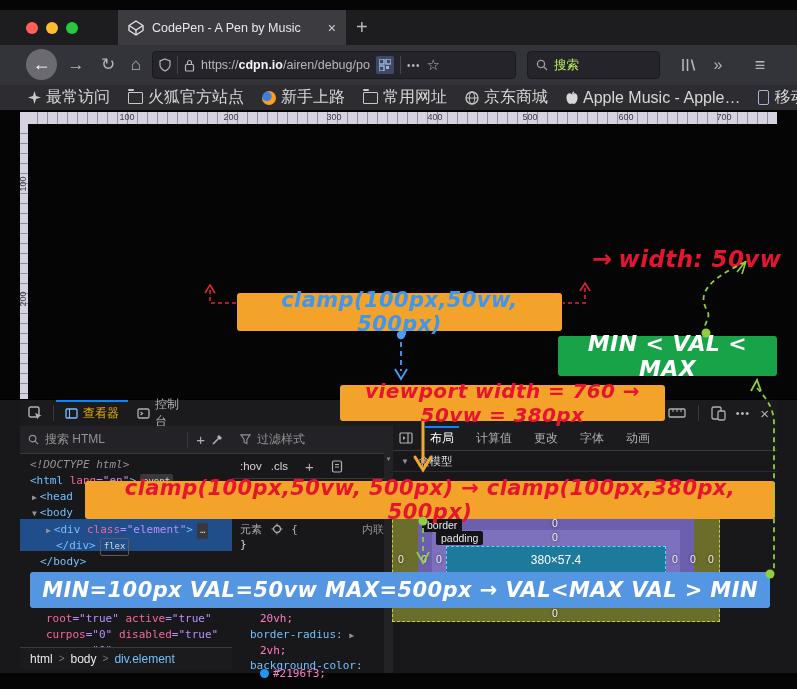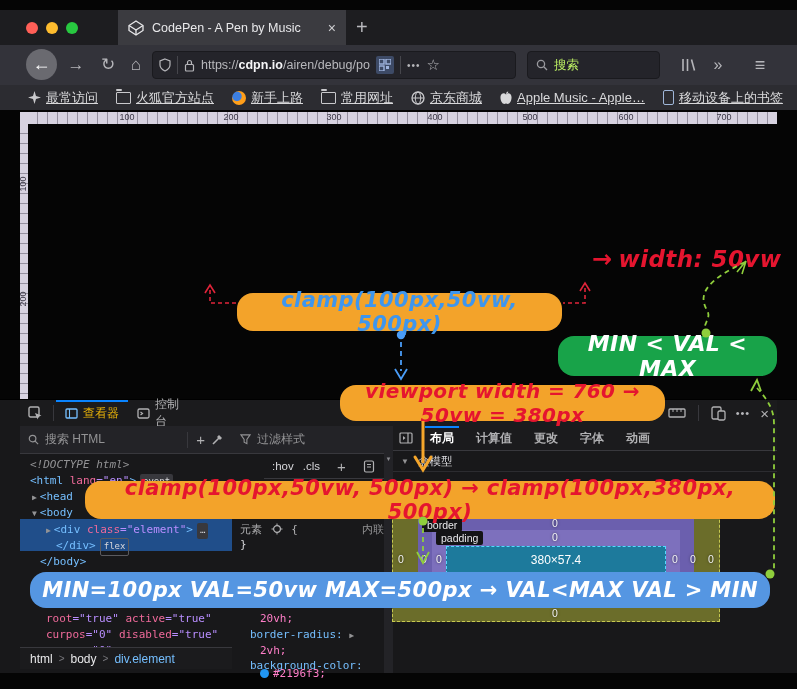--- a/index.html
+++ b/index.html
@@ -24,41 +24,41 @@
   .urltext b{color:#f5f5f7;font-weight:bold;}
   .vsep{width:1px;height:18px;background:#46464c;}
   .qrchip{width:18px;height:18px;background:#3d4a66;border-radius:2px;display:flex;align-items:center;justify-content:center;}
   .searchbar{position:absolute;left:527px;top:6px;width:133px;height:28px;background:#24242a;border-radius:4px;
              border:1px solid #1a1a1e;display:flex;align-items:center;gap:6px;padding:0 8px;box-sizing:border-box;}
   .searchph{color:#bef264;font-size:12.5px;}
   .star{color:#b6b6ba;font-size:15px;}
   .dots3{color:#b6b6ba;font-size:10px;letter-spacing:1px;}
   
   .bmbar{position:absolute;left:0;top:85px;width:797px;height:25px;background:#2c2c31;display:flex;align-items:center;
-         gap:18px;padding:0 28px;box-sizing:border-box;color:#d8d8da;font-size:13px;text-decoration:underline;}
+         gap:18px;padding:0 28px;box-sizing:border-box;color:#d8d8da;font-size:16px;}
   .bm{display:flex;align-items:center;gap:5px;white-space:nowrap;}
   .bm-right{margin-left:auto;display:flex;align-items:center;gap:5px;color:#d8d8da;}
   .folder{width:13px;height:10px;border:1.4px solid #c9c9cc;border-radius:1px;position:relative;}
   .folder:before{content:"";position:absolute;left:-1px;top:-4px;width:6px;height:2.5px;background:#c9c9cc;border-radius:1px;}
   .ffx{width:14px;height:14px;border-radius:50%;background:radial-gradient(circle at 35% 38%,#3d7fe0 0 34%,#ff9f1a 42% 70%,#e8590c 100%);}
   .phoneic{width:9px;height:13px;border:1.3px solid #9fb6d8;border-radius:2px;}
   
   .corner{position:absolute;left:20px;top:112px;width:8px;height:12px;background:#d7d2e0;}
   .hruler{position:absolute;left:28px;top:112px;width:749px;height:12px;background:#d7d2e0;
           background-image:repeating-linear-gradient(to right,transparent 0 9px,#95909f 9px 10px);}
   .hlabel{position:absolute;top:0px;font-size:9px;color:#3c3947;transform:translateX(-50%);}
   .vruler{position:absolute;left:20px;top:124px;width:8px;height:275px;background:#d7d2e0;
           background-image:repeating-linear-gradient(to bottom,transparent 0 9px,#95909f 9px 10px);}
   .vlabel{position:absolute;font-size:9px;color:#3c3947;transform:rotate(-90deg);transform-origin:center;}
   .viewport{position:absolute;left:28px;top:124px;width:749px;height:275px;background:#362255;}
   .sizebadge{position:absolute;left:654px;top:17px;background:#d8d5e0;color:#1c1b22;font-size:12.5px;
              padding:3px 8px;border-radius:2px;}
   .element-rect{position:absolute;left:179px;top:101px;width:380px;height:57px;background:#1697f6;border-radius:8px;}
   
-  .badge{position:absolute;border-radius:16px;display:flex;align-items:center;justify-content:center;text-align:center;z-index:60;}
+  .badge{position:absolute;border-radius:3px;display:flex;align-items:center;justify-content:center;text-align:center;z-index:60;}
   .b-orange{background:#f3a32a;}
   .b-green{background:#18a349;}
   .b-blue{background:#5596e2;}
   .red-hand{color:#e5152f;}
   .blue-hand{color:#3e96ee;}
   .white-hand{color:#fff;}
   .widthlabel{position:absolute;left:592px;top:245px;display:flex;align-items:center;gap:6px;z-index:55;}
   
   .devtools{position:absolute;left:0;top:399px;width:797px;height:273px;background:#18181a;border-top:1px solid #000;}
   .dt-toolbar{position:absolute;left:20px;top:0;width:757px;height:26px;background:#1b1b1d;border-bottom:1px solid #38383d;
@@ -83,28 +83,28 @@
   .chip.outline{background:transparent;border:1px solid #5a5a5f;}
   .selrow{position:absolute;left:0;width:212px;background:#204e8a;}
   .treeline{position:absolute;white-space:nowrap;}
   .exp{color:#939395;font-size:8px;margin-right:3px;}
   .crumbbar{position:absolute;left:20px;top:247px;width:212px;height:22px;background:#1b1b1d;border-top:1px solid #38383d;
             display:flex;align-items:center;gap:6px;padding:0 10px;font-size:12px;color:#e8e8ea;box-sizing:border-box;}
   .crumbsep{color:#77777c;font-size:10px;}
   .filterrow{height:27px;background:#232327;border-bottom:1px solid #38383d;display:flex;align-items:center;gap:6px;
              padding:0 8px;color:#939395;font-size:12px;}
   .hovrow{height:24px;border-bottom:1px solid #38383d;display:flex;align-items:center;gap:9px;padding:0 8px;
-          color:#d7d7db;font-size:11.5px;margin-left:32px;}
+          color:#d7d7db;font-size:11.5px;}
   .ruleline{position:absolute;font-family:"DejaVu Sans Mono",monospace;font-size:11px;color:#d7d7db;white-space:nowrap;}
   .propn{color:#75bfff;}
   .propv{color:#ff7ec8;}
   .swatch{display:inline-block;width:9px;height:9px;border-radius:50%;background:#2196f3;margin-right:4px;vertical-align:-1px;}
   .lt-tabs{height:24px;background:#1b1b1d;border-bottom:1px solid #38383d;display:flex;align-items:center;
            color:#b1b1b3;font-size:12px;}
-  .lt-tab{padding:0 11px;height:100%;display:flex;align-items:center;position:relative;font-weight:bold;}
+  .lt-tab{padding:0 11px;height:100%;display:flex;align-items:center;position:relative;}
   .lt-tab.active{color:#fff;}
   .lt-tab.active:before{content:"";position:absolute;left:6px;top:0;right:6px;height:2px;background:#0a84ff;}
   .sectrow{height:20px;border-bottom:1px solid #2c2c30;display:flex;align-items:center;gap:6px;padding:0 8px;
            color:#d7d7db;font-size:11.5px;}
   
   .bm-margin{position:absolute;left:392px;top:505px;width:328px;height:117px;background:#6b6d2a;
              border:1px dashed #c6c84f;box-sizing:border-box;z-index:40;}
   .bm-border{position:absolute;left:418px;top:517px;width:276px;height:86px;background:#6b5fae;z-index:41;}
   .bm-padding{position:absolute;left:432px;top:530px;width:248px;height:60px;background:#7d70bd;z-index:42;}
   .bm-content{position:absolute;left:446px;top:546px;width:220px;height:28px;background:#1d7a9c;

